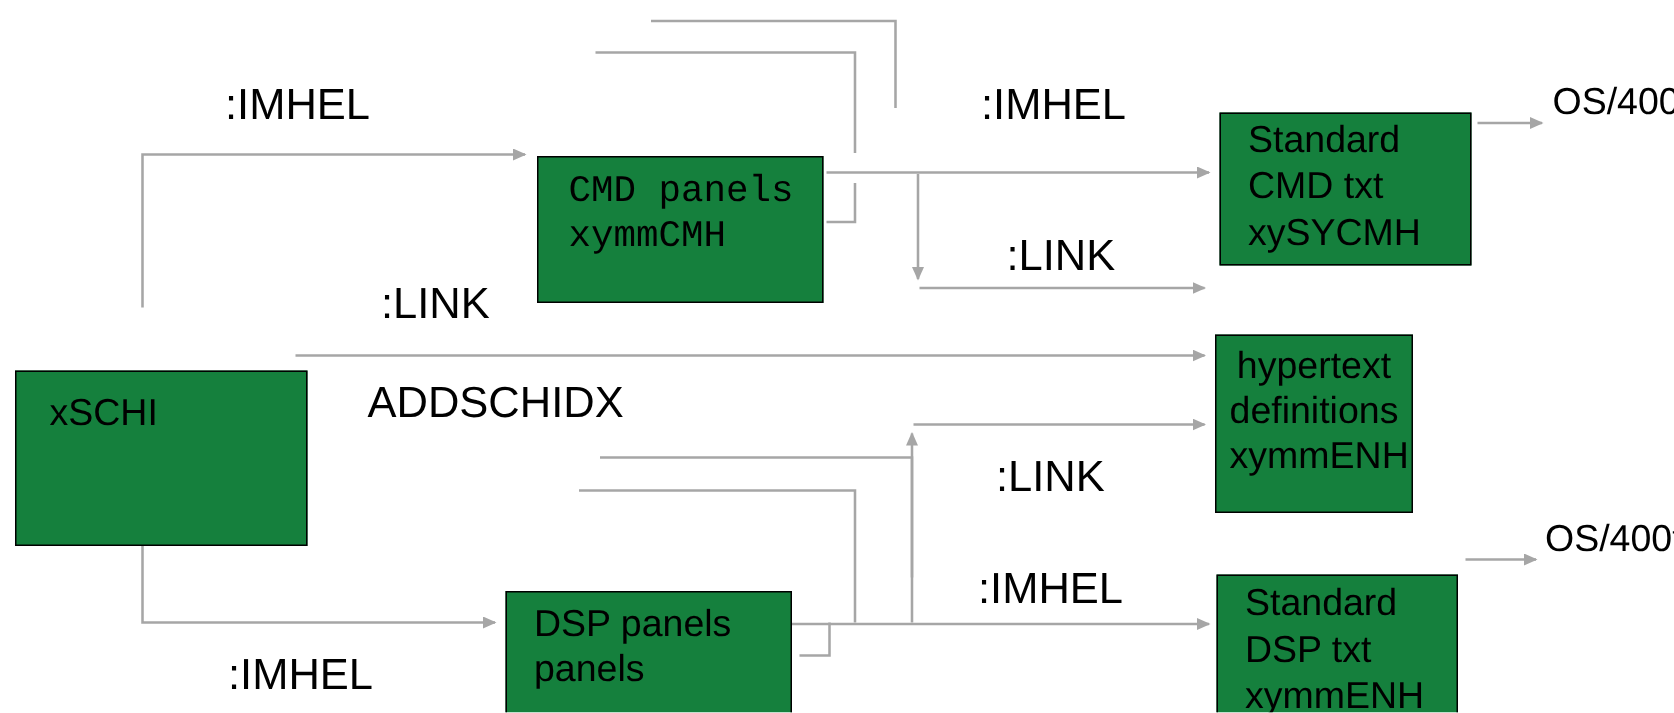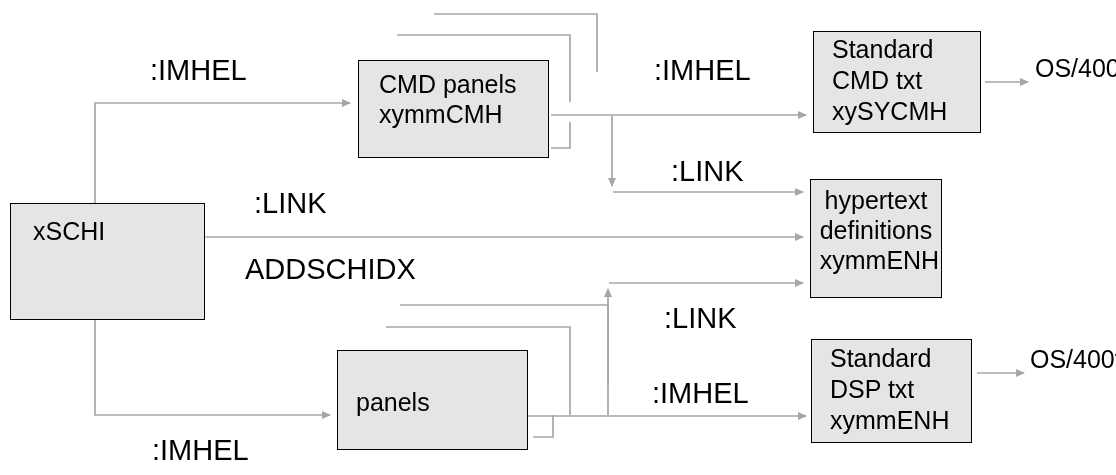--- a/index.html
+++ b/index.html
@@ -1,24 +1,24 @@
 <!DOCTYPE html>
 <html><head>
 <meta charset="utf-8">
 <style>
   html,body{margin:0;padding:0;background:#ffffff;}
   #stage{position:relative;width:1116px;height:475px;background:#ffffff;
          font-family:"Liberation Sans",sans-serif;overflow:hidden;}
   svg.edges{position:absolute;left:0;top:0;width:1116px;height:475px;}
-  .node{position:absolute;border:1.6px solid #000000;background:#e5e5e5;box-sizing:border-box;
-        display:flex;flex-direction:column;justify-content:center;}
+  .node{position:absolute;border:1.6px solid #000000;background:#15803d;box-sizing:border-box;
+        display:flex;flex-direction:column;justify-content:center;margin-top:44px;}
   .node .ln{font-size:25px;line-height:30px;color:#000;white-space:pre;}
   .lbl{position:absolute;font-size:29px;line-height:28px;color:#000;white-space:pre;}
   .freetext{position:absolute;font-size:25px;line-height:30px;color:#000;width:78px;}
-  .n-cmd .ln{padding-left:20px;}
+  .n-cmd .ln{padding-left:20px;font-family:Liberation Mono, monospace;}
   .n-dsp .ln{padding-left:18px;}
   .n-schi .ln{padding-left:22px;}
   .n-scmd .ln{padding-left:18px;}
   .n-sdsp .ln{padding-left:18px;}
   .n-hyp{text-align:center;}
   .n-hyp .ln{text-align:center;}
 </style>
 </head>
 <body>
 
@@ -71,20 +71,21 @@
   <div class="node n-schi" style="left:10px;top:203px;width:195px;height:117px;padding-left:41px;">
     <div class="ln" style="position:absolute;top:12px;left:0;">xSCHI</div>
   </div>
 
   <div class="node n-cmd" style="left:358px;top:60px;width:191px;height:98px;">
     <div class="ln" style="position:absolute;top:8px;left:0;">CMD panels</div>
     <div class="ln" style="position:absolute;top:38px;left:0;">xymmCMH</div>
   </div>
 
   <div class="node n-dsp" style="left:337px;top:350px;width:191px;height:100px;">
+    <div class="ln" style="position:absolute;top:6px;left:0;">DSP panels</div>
     <div class="ln" style="position:absolute;top:36px;left:0;">panels</div>
   </div>
 
   <div class="node n-scmd" style="left:813px;top:31px;width:168px;height:102px;">
     <div class="ln" style="position:absolute;top:2px;left:0;">Standard</div>
     <div class="ln" style="position:absolute;top:33px;left:0;">CMD txt</div>
     <div class="ln" style="position:absolute;top:64px;left:0;">xySYCMH</div>
   </div>
 
   <div class="node n-sdsp" style="left:811px;top:339px;width:161px;height:104px;">

